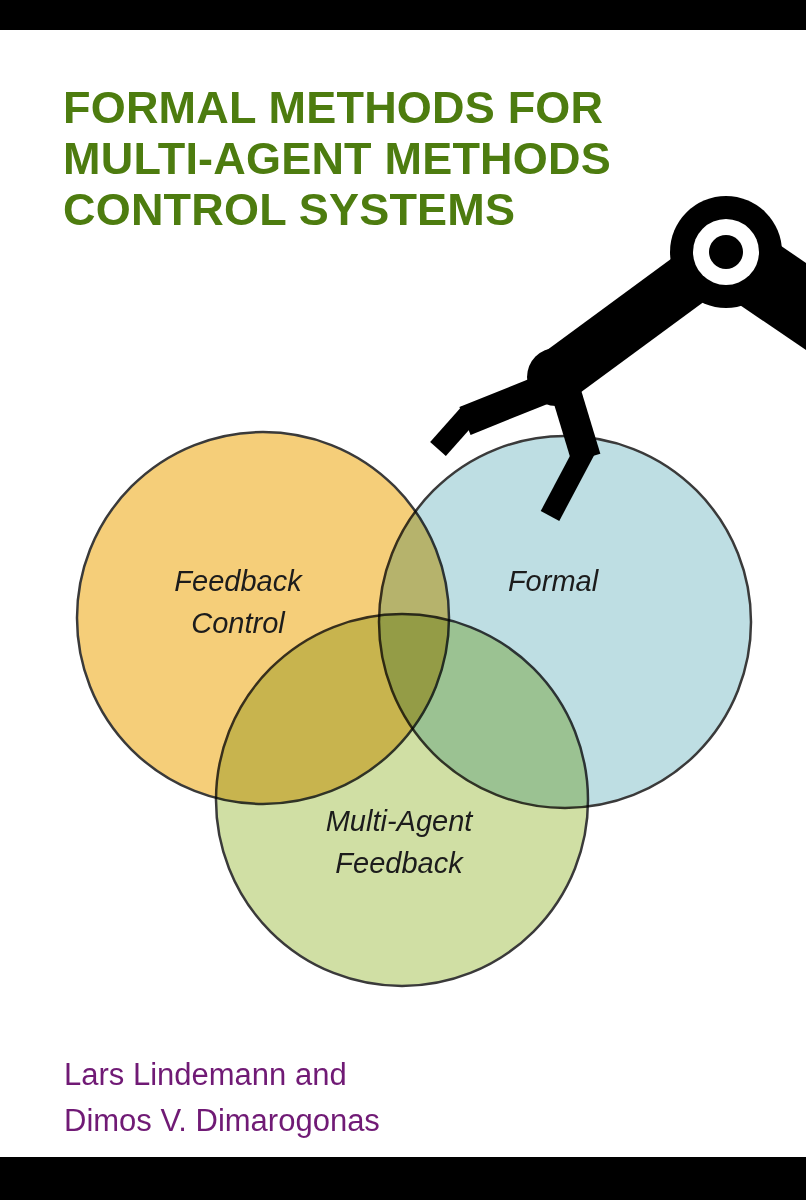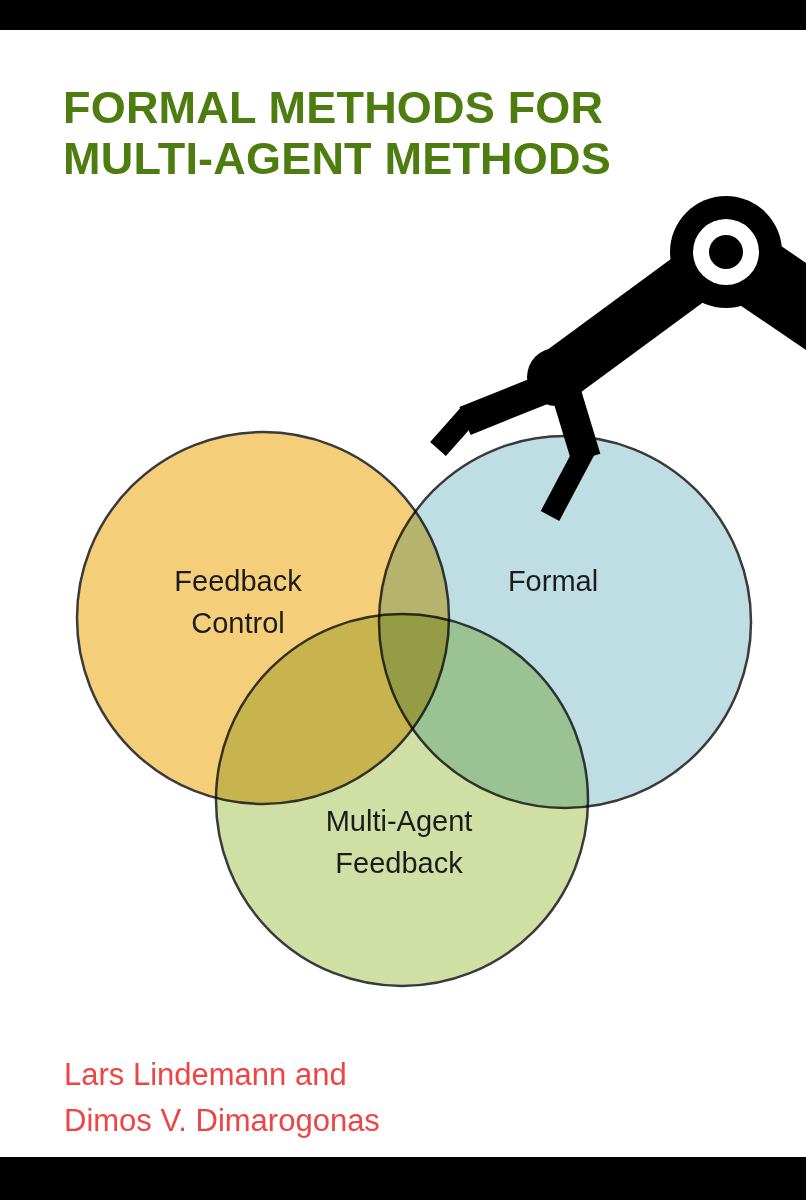--- a/index.html
+++ b/index.html
@@ -48,43 +48,45 @@
     stroke-width: 2.5;
     mix-blend-mode: multiply;
   }
 
   .venn-label {
     position: absolute;
     text-align: center;
     font-size: 29px;
     line-height: 42px;
     color: #1c1c1c;
+    font-style: italic;
   }
   .venn-label span { display: block; }
 
   .authors {
     position: absolute;
     left: 64px;
     top: 1052px;
     font-size: 31px;
     line-height: 46px;
-    color: #ef4444;
+    color: #701a75;
   }
   .authors span { display: block; }
 </style>
 </head>
 <body>
 
 <div class="page">
 
   <div class="bar top"></div>
 
   <h1 class="title">
     <span>FORMAL METHODS FOR</span>
     <span>MULTI-AGENT METHODS</span>
+    <span>CONTROL SYSTEMS</span>
   </h1>
 
   <svg class="cover-svg" width="806" height="1200" viewBox="0 0 806 1200">
 
     <g>
       <circle class="venn-circle" cx="263" cy="618" r="186" fill="#F5CE79"></circle>
       <circle class="venn-circle" cx="565" cy="622" r="186" fill="#BEDEE3"></circle>
       <circle class="venn-circle" cx="402" cy="800" r="186" fill="#D0DFA4"></circle>
     </g>
 

